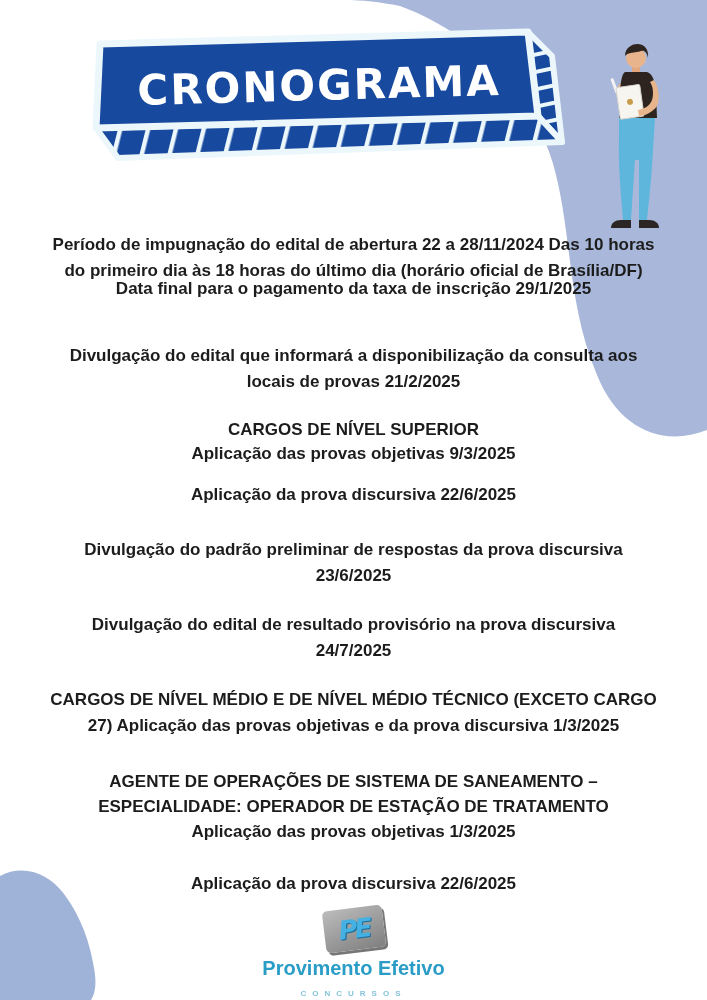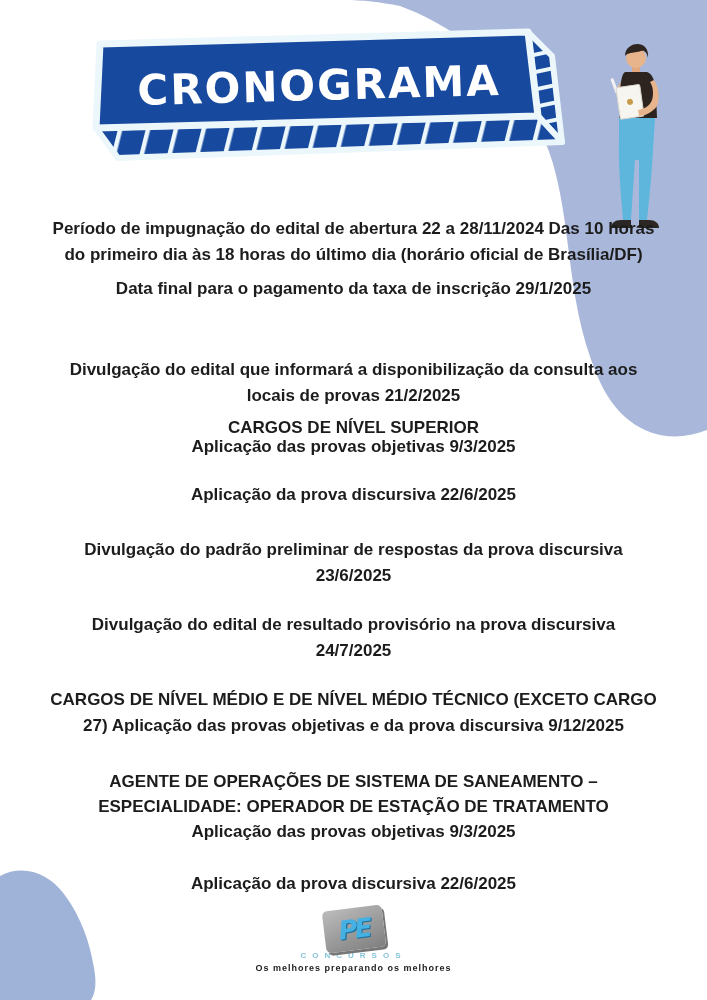--- a/index.html
+++ b/index.html
@@ -23,40 +23,40 @@
 
   
   .person{position:absolute;left:597px;top:42px;width:78px;height:198px;z-index:2;}
 
   
   .item{
     position:absolute;left:4px;right:4px;z-index:2;
     text-align:center;font-weight:bold;font-size:17px;line-height:26px;
     color:#1c1c1c;white-space:pre-line;
   }
-  .item.tight{line-height:19px;}
+  .item.tight{line-height:24px;}
   .item.caps3{line-height:25px;}
 
   
   .logo{position:absolute;left:0;right:0;top:908px;z-index:2;
     display:flex;flex-direction:column;align-items:center;}
   .logo-cube{
     width:60px;height:42px;border-radius:5px;
     background:linear-gradient(160deg,#bcbcbc 0%,#9a9a9a 55%,#7f7f7f 100%);
     transform:rotate(-7deg);
     display:flex;align-items:center;justify-content:center;
     box-shadow:2px 3px 0 #777;
   }
   .logo-monogram{
     font-family:"DejaVu Sans",sans-serif;font-weight:bold;font-style:italic;
     font-size:26px;color:#45b1e3;letter-spacing:-3px;
     text-shadow:1px 1px 0 #1d6e9a;
   }
   .logo-name{margin-top:8px;font-weight:bold;font-size:20px;color:#2a9dc7;line-height:20px;}
-  .logo-sub{margin-top:1px;font-size:8px;font-weight:bold;color:#85c4da;letter-spacing:6px;line-height:10px;}
+  .logo-sub{margin-top:11px;font-size:8px;font-weight:bold;color:#85c4da;letter-spacing:6px;line-height:10px;}
   .logo-tagline{margin-top:2px;font-size:9px;font-weight:bold;color:#222222;letter-spacing:1px;line-height:11px;}
 </style>
 </head>
 <body>
 
 <svg class="bg-svg" viewBox="0 0 707 1000" xmlns="http://www.w3.org/2000/svg">
   <path fill="#a9b8da" d="M345,0 L707,0 L707,430 C662,448 618,428 597,375 C568,306 572,240 556,175 C540,105 480,35 400,6 C380,2 362,0 345,0 Z"></path>
   <path fill="#9fb2d8" d="M0,876 C22,864 48,872 64,894 C82,918 90,944 94,968 C97,984 95,994 91,1000 L0,1000 Z"></path>
 </svg>
 
@@ -97,38 +97,39 @@
   <path fill="#2e241f" d="M28,30 L50,30 C56,32 58,40 59,50 L60,76 L22,76 L23,48 C24,38 25,32 28,30 Z"></path>
 
   <g transform="rotate(-8 32 60)">
     <rect x="21" y="44" width="24" height="32" rx="2" fill="#f7f5f0" stroke="#d8d4cc" stroke-width="1"></rect>
     <circle cx="33" cy="60" r="3" fill="#c89b4b"></circle>
   </g>
 
   <path fill="#e8b48c" d="M57,38 C62,46 63,56 60,64 C56,70 48,74 42,74 L41,68 C47,67 53,64 55,58 C57,52 56,44 53,40 Z"></path>
 </svg>
 
-<div class="item" style="top:216px">Período de impugnação do edital de abertura 22 a 28/11/2024 Das 10 horas
+<div class="item" style="top:232px">Período de impugnação do edital de abertura 22 a 28/11/2024 Das 10 horas
 do primeiro dia às 18 horas do último dia (horário oficial de Brasília/DF)</div>
 <div class="item" style="top:276px">Data final para o pagamento da taxa de inscrição 29/1/2025</div>
-<div class="item" style="top:357px">Divulgação do edital que informará a disponibilização da consulta aos
+<div class="item" style="top:343px">Divulgação do edital que informará a disponibilização da consulta aos
 locais de provas 21/2/2025</div>
 <div class="item tight" style="top:418px">CARGOS DE NÍVEL SUPERIOR
 Aplicação das provas objetivas 9/3/2025</div>
 <div class="item" style="top:482px">Aplicação da prova discursiva 22/6/2025</div>
 <div class="item" style="top:537px">Divulgação do padrão preliminar de respostas da prova discursiva
 23/6/2025</div>
 <div class="item" style="top:612px">Divulgação do edital de resultado provisório na prova discursiva
 24/7/2025</div>
 <div class="item" style="top:687px">CARGOS DE NÍVEL MÉDIO E DE NÍVEL MÉDIO TÉCNICO (EXCETO CARGO
-27) Aplicação das provas objetivas e da prova discursiva 9/12/2025</div>
+27) Aplicação das provas objetivas e da prova discursiva 1/3/2025</div>
 <div class="item caps3" style="top:769px">AGENTE DE OPERAÇÕES DE SISTEMA DE SANEAMENTO –
 ESPECIALIDADE: OPERADOR DE ESTAÇÃO DE TRATAMENTO
-Aplicação das provas objetivas 9/3/2025</div>
+Aplicação das provas objetivas 1/3/2025</div>
 <div class="item" style="top:871px">Aplicação da prova discursiva 22/6/2025</div>
 
 <div class="logo">
   <div class="logo-cube">
     <span class="logo-monogram">PE</span>
   </div>
+  <div class="logo-name">Provimento Efetivo</div>
   <div class="logo-sub">CONCURSOS</div>
   <div class="logo-tagline">Os melhores preparando os melhores</div>
 </div>
 
 </body></html>

